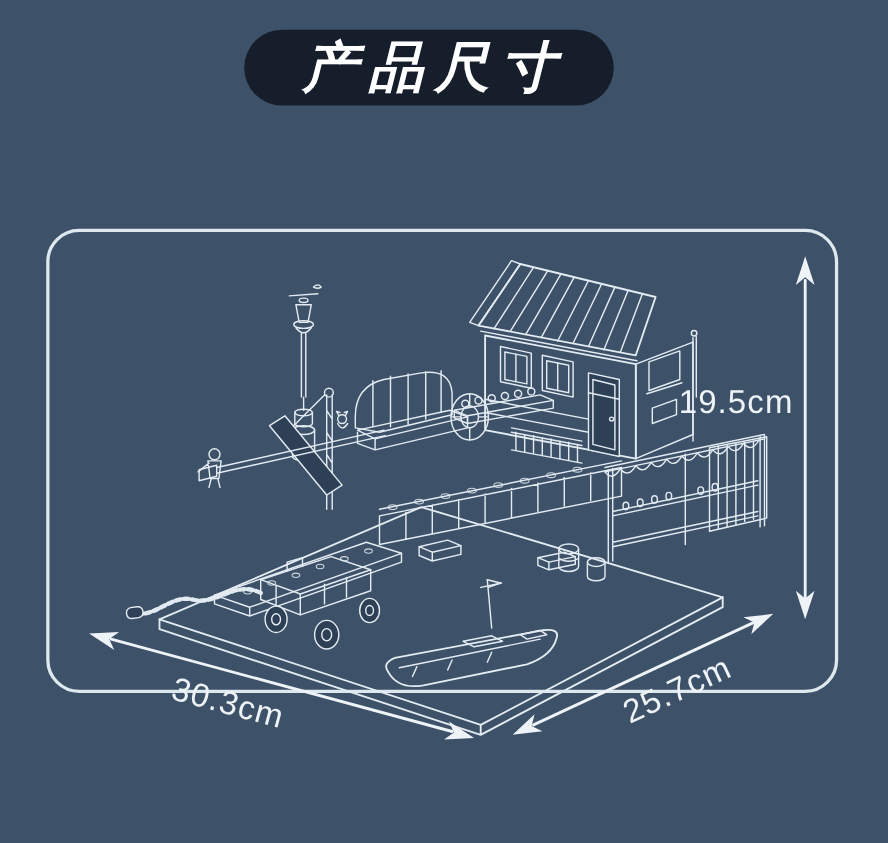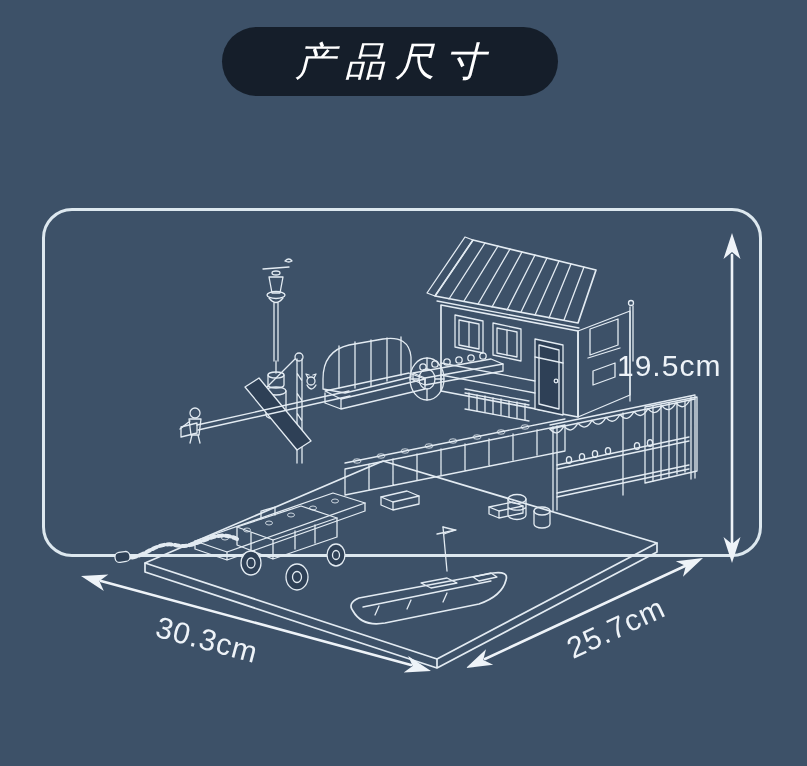--- a/index.html
+++ b/index.html
@@ -18,27 +18,27 @@
     font-family:"Liberation Sans", sans-serif;
     position:relative;
   }
   .badge{
     position:absolute;left:222px;top:27px;width:336px;height:69px;
     background:var(--badge-bg);border-radius:35px;
     display:flex;align-items:center;justify-content:center;
   }
   .badge-title{
     color:var(--badge-text);
-    font-size:40px;font-weight:normal;font-style:italic;
+    font-size:50px;font-weight:bold;font-style:italic;
     letter-spacing:10px;text-indent:10px;
     line-height:1;
     transform:translateY(-1px);
   }
   .panel{
-    position:absolute;left:42px;top:208px;width:720px;height:349px;
+    position:absolute;left:42px;top:208px;width:720px;height:422px;
     border:3px solid var(--panel-border);
     border-radius:30px;
   }
   .panel svg{position:absolute;left:0;top:0;width:714px;height:476px;display:block}
   svg .la{stroke:var(--line-art);fill:none;stroke-width:1.3;stroke-linecap:round;stroke-linejoin:round}
   svg .la-thick{stroke:var(--line-art);fill:none;stroke-width:1.7;stroke-linecap:round;stroke-linejoin:round}
   svg .fill-dark{fill:var(--dark-fill);stroke:var(--line-art);stroke-width:1.3;stroke-linejoin:round}
   svg .stud{stroke:var(--line-art);fill:none;stroke-width:1;opacity:.85}
   svg .dim-line{stroke:var(--label-text);stroke-width:2.6;fill:none;stroke-linecap:round}
   svg .dim-head{fill:var(--label-text);stroke:none}

